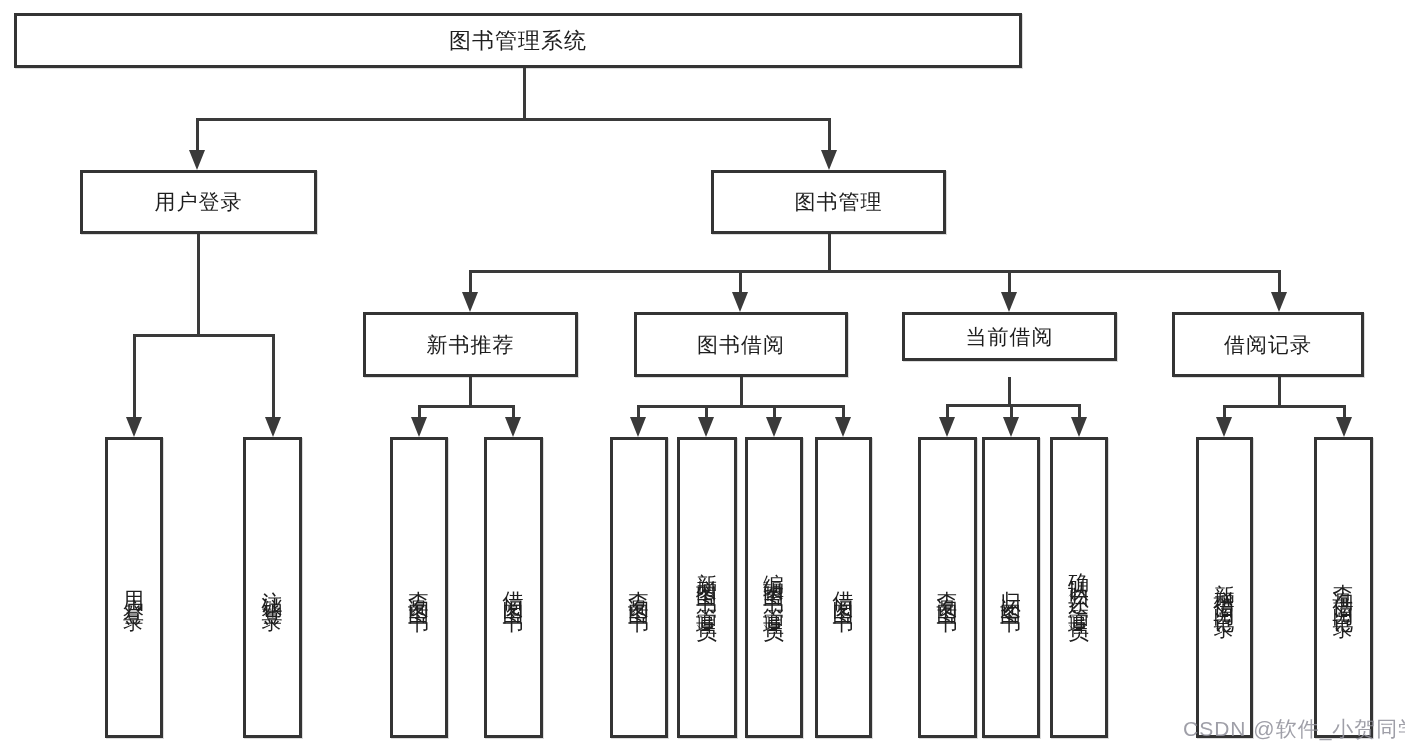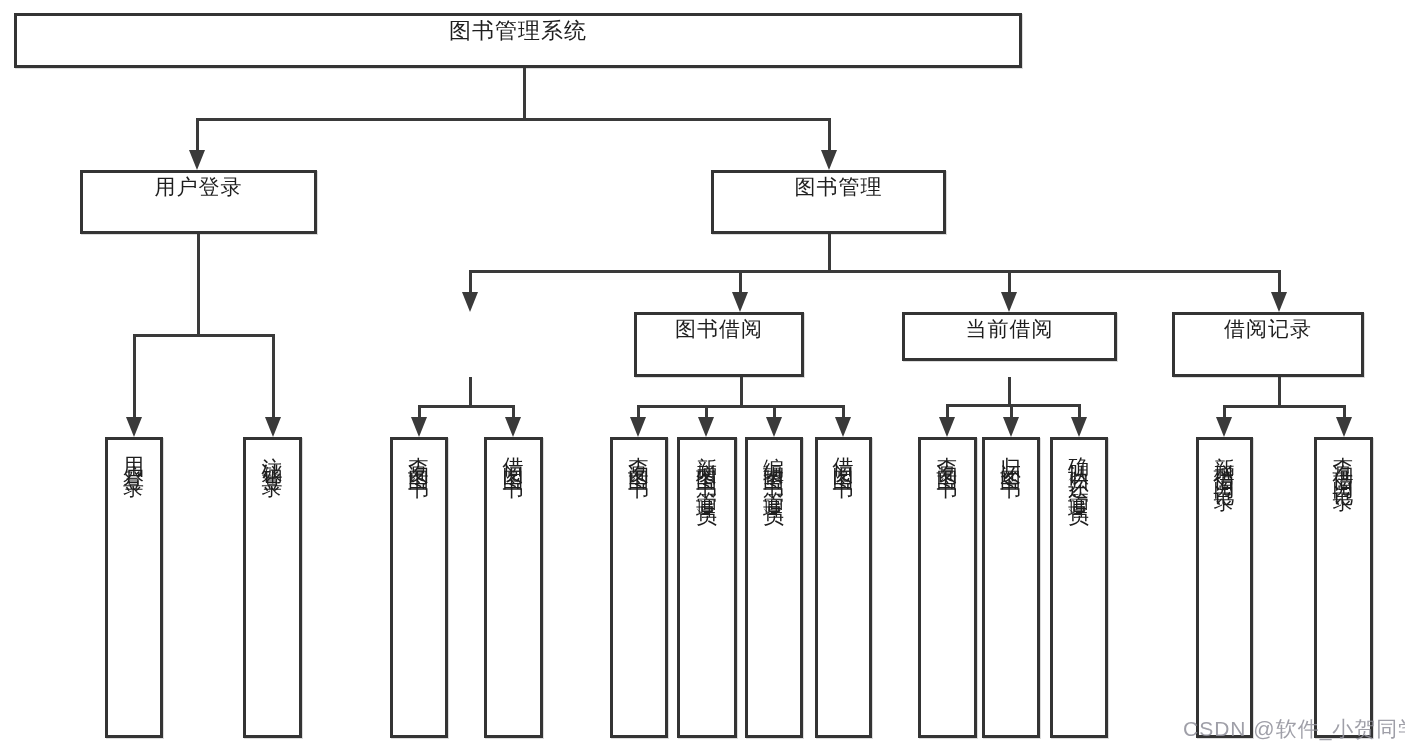--- a/index.html
+++ b/index.html
@@ -2,21 +2,21 @@
 <html><head>
 <meta charset="utf-8">
 <style>
   html,body{margin:0;padding:0;background:#ffffff;}
   .canvas{
     position:relative;width:1405px;height:747px;background:#ffffff;
     font-family:"Liberation Sans","DejaVu Sans",sans-serif;overflow:hidden;
   }
   .box{
     position:absolute;background:#ffffff;border:3px solid #343434;
-    box-sizing:border-box;display:flex;justify-content:center;
+    box-sizing:border-box;display:flex;align-items:center;justify-content:center;
     box-shadow:1px 1px 0 rgba(60,60,60,0.18);
   }
   .lbl{color:#1e1e1e;}
   .hbox .lbl{font-size:21px;letter-spacing:1px;white-space:nowrap;}
   .root-box .lbl{font-size:22px;}
   .vbox .lbl{
     writing-mode:vertical-rl;text-orientation:mixed;
     font-size:21px;letter-spacing:7px;line-height:1;
   }
   .vl{position:absolute;width:3px;background:#3a3a3a;}
@@ -65,21 +65,24 @@
   <div class="hl" style="left:469px;top:270px;width:812px;"></div>
   <div class="vl" style="left:469px;top:270px;height:22px;"></div>
   <div class="ar" style="left:462px;top:292px;"></div>
   <div class="vl" style="left:739px;top:270px;height:22px;"></div>
   <div class="ar" style="left:732px;top:292px;"></div>
   <div class="vl" style="left:1008px;top:270px;height:22px;"></div>
   <div class="ar" style="left:1001px;top:292px;"></div>
   <div class="vl" style="left:1278px;top:270px;height:22px;"></div>
   <div class="ar" style="left:1271px;top:292px;"></div>
 
-  <div class="box hbox" style="left:634px;top:312px;width:170px;height:65px;">
+  <div class="box hbox" style="left:363px;top:312px;width:215px;height:65px;">
+    <span class="lbl">新书推荐</span>
+  </div>
+  <div class="box hbox" style="left:634px;top:312px;width:214px;height:65px;">
     <span class="lbl">图书借阅</span>
   </div>
   <div class="box hbox" style="left:902px;top:312px;width:215px;height:49px;">
     <span class="lbl">当前借阅</span>
   </div>
   <div class="box hbox" style="left:1172px;top:312px;width:192px;height:65px;">
     <span class="lbl">借阅记录</span>
   </div>
 
   <div class="vl" style="left:469px;top:377px;height:31px;"></div>

